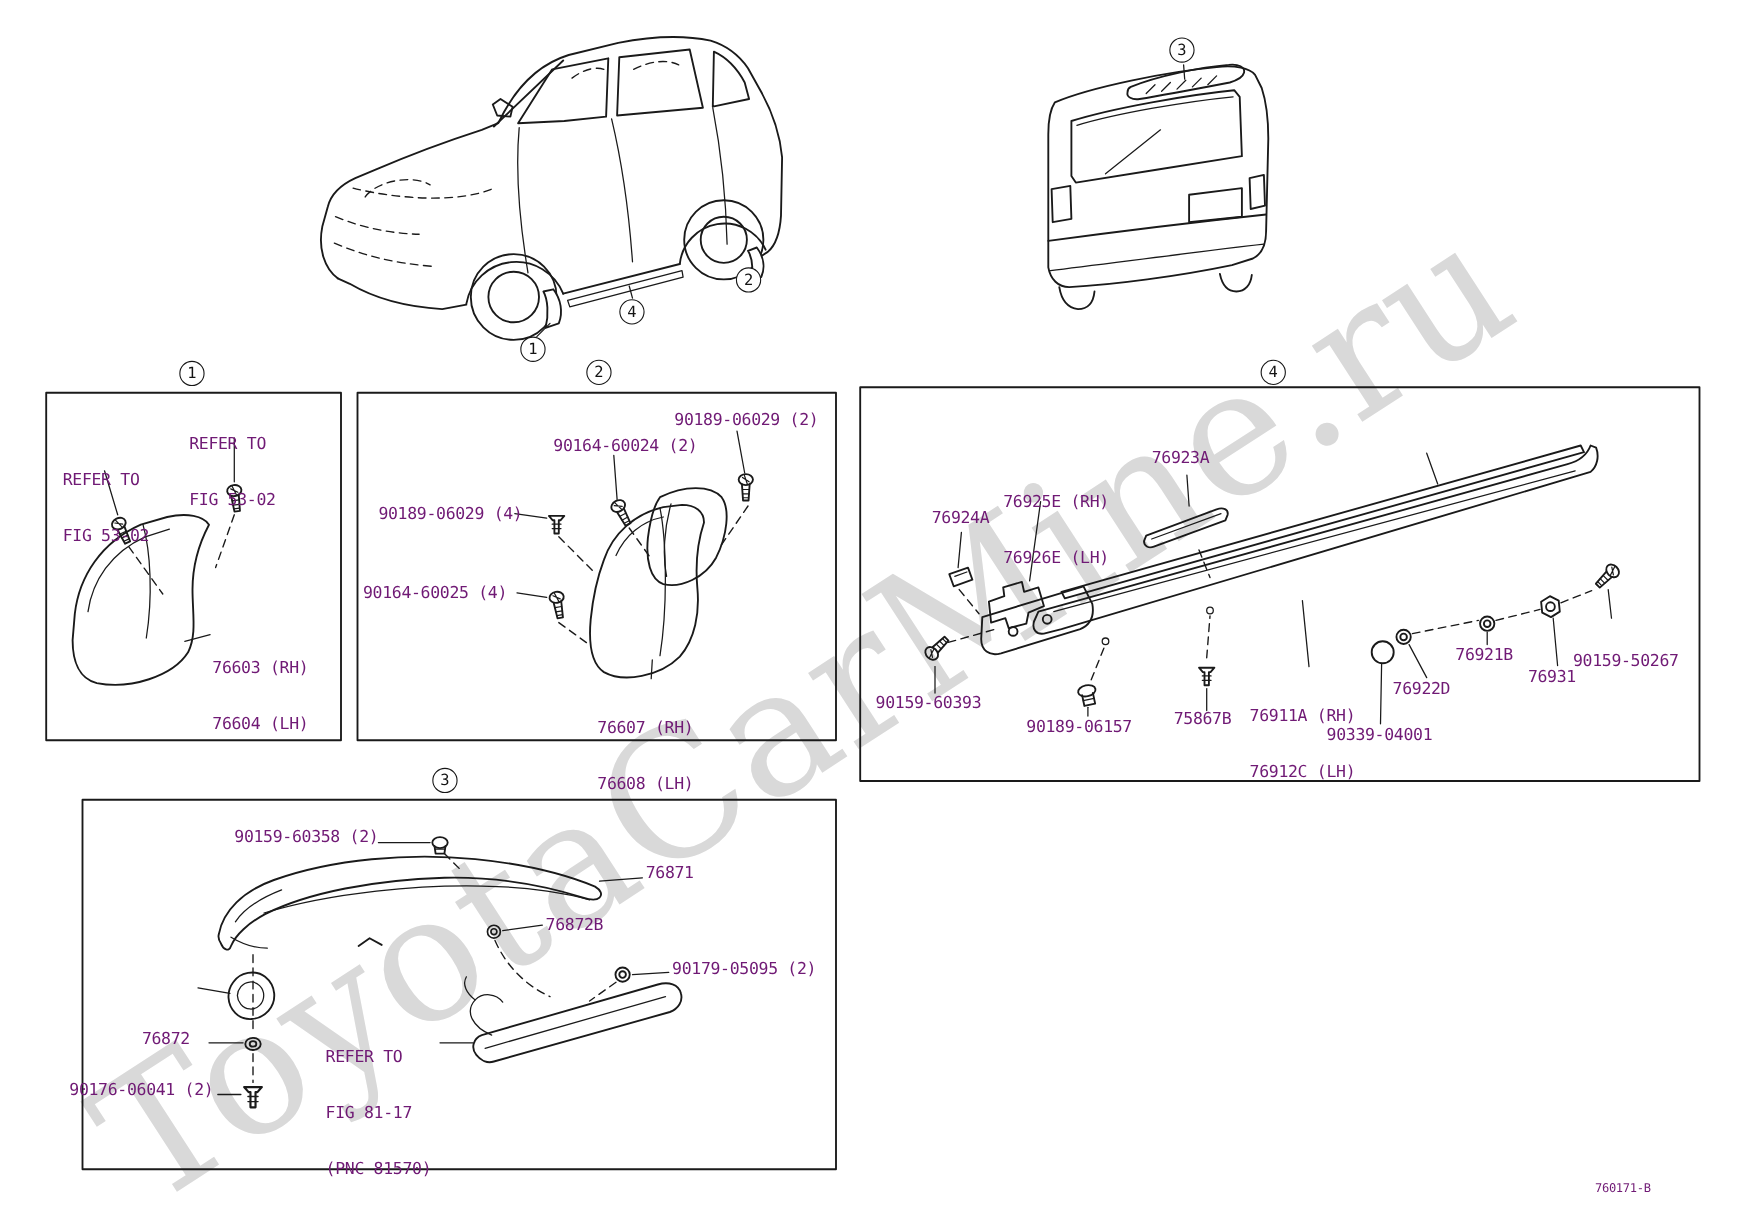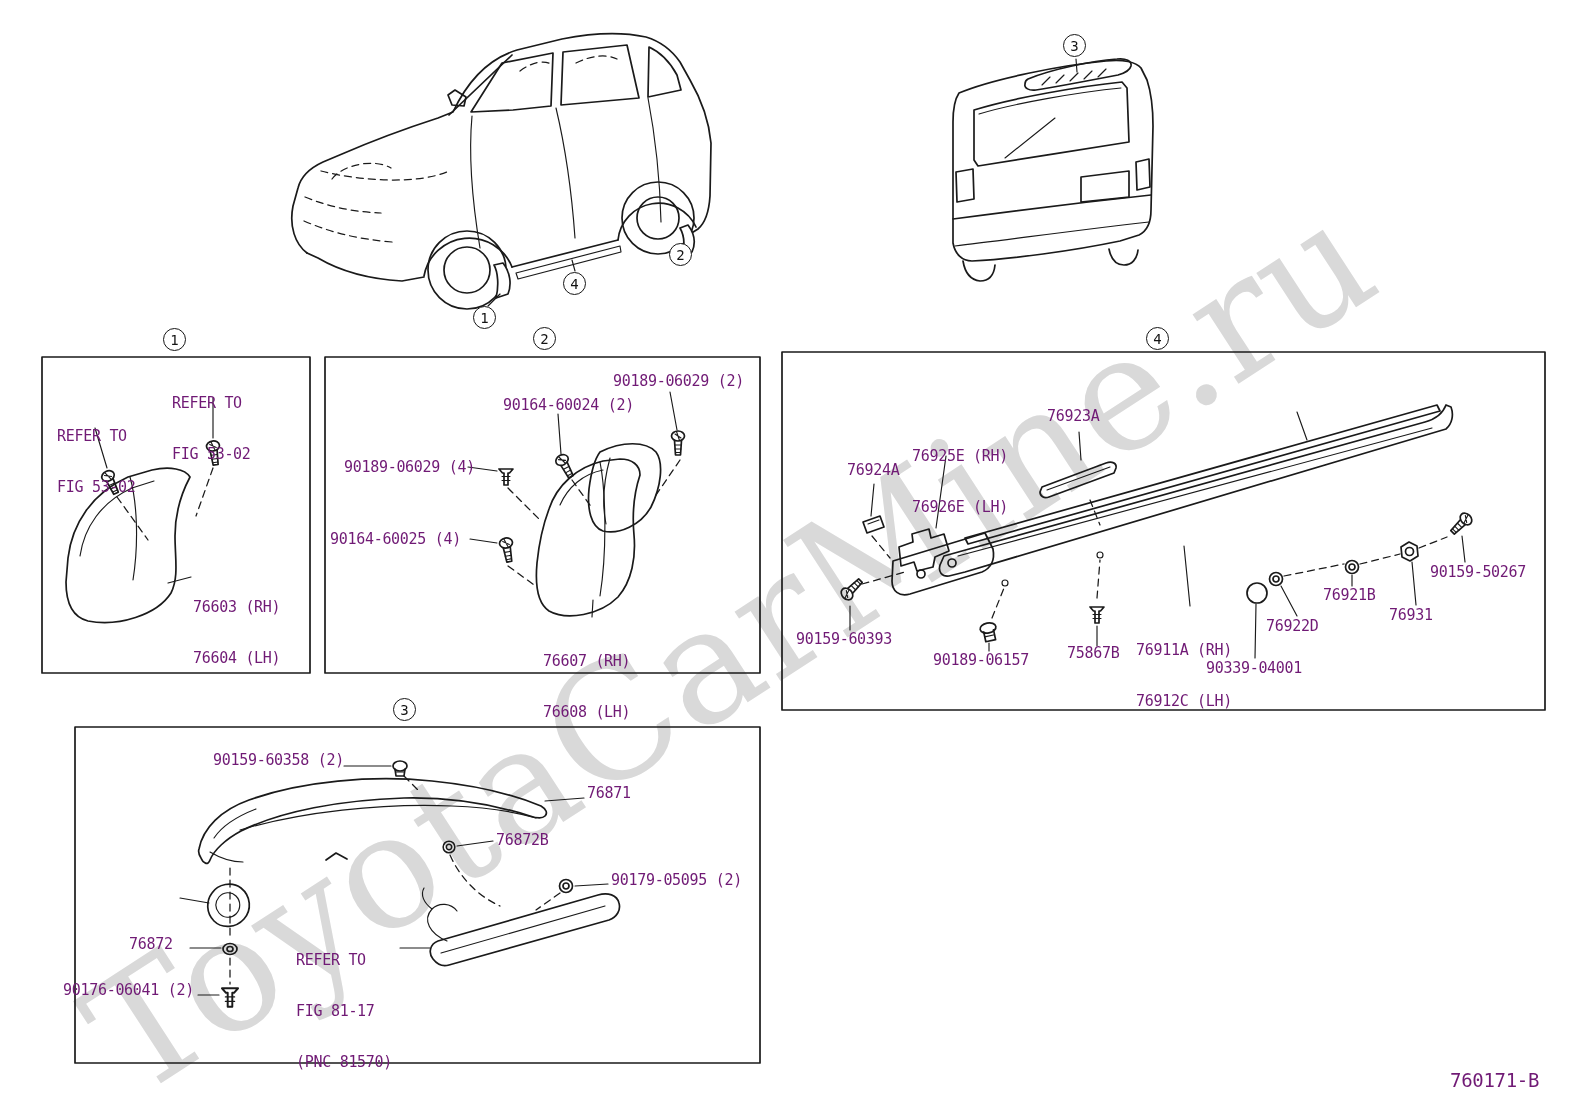--- a/index.html
+++ b/index.html
@@ -8,21 +8,21 @@
   .watermark{position:absolute;left:105px;top:960px;transform:rotate(-33deg);
              transform-origin:0 50%;font-family:"DejaVu Serif",serif;font-size:160px;
              color:#d9d9d9;white-space:nowrap;z-index:1;letter-spacing:1px;}
   svg.art{position:absolute;left:0;top:0;z-index:2;}
   .ln{fill:none;stroke:#1a1a1a;stroke-width:1.7;stroke-linecap:round;stroke-linejoin:round;}
   .th{stroke-width:1.15;}
   .dash{fill:none;stroke:#1a1a1a;stroke-width:1.25;stroke-dasharray:7 5;stroke-linecap:round;}
   .wfill{fill:#ffffff;}
   .lbl{position:absolute;font-size:15px;line-height:17px;color:#701a75;
        white-space:pre;letter-spacing:-0.3px;z-index:3;}
-  .lbl-lg{font-size:19px;}
+  .lbl-lg{font-size:11px;}
   .callout{position:absolute;width:23px;height:23px;border:1.7px solid #161616;border-radius:50%;
            display:flex;align-items:center;justify-content:center;font-size:14px;color:#141414;
            background:#ffffff;z-index:3;box-sizing:border-box;}
 </style>
 </head>
 <body>
 
 <div id="page">
 
   <div class="watermark">ToyotaCarMine.ru</div>
@@ -269,21 +269,21 @@
     <div>76607 (RH)</div>
     <div>76608 (LH)</div>
   </div>
 
   <div class="lbl" style="left:912px;top:414px">
     <div>76925E (RH)</div>
     <div>76926E (LH)</div>
   </div>
   <div class="lbl" style="left:1047px;top:408px">76923A</div>
   <div class="lbl" style="left:847px;top:462px">76924A</div>
-  <div class="lbl" style="left:1430px;top:564px">90159-50267</div>
+  <div class="lbl" style="left:1430px;top:592px">90159-50267</div>
   <div class="lbl" style="left:1323px;top:587px">76921B</div>
   <div class="lbl" style="left:1389px;top:607px">76931</div>
   <div class="lbl" style="left:1266px;top:618px">76922D</div>
   <div class="lbl" style="left:1136px;top:608px">
     <div>76911A (RH)</div>
     <div>76912C (LH)</div>
   </div>
   <div class="lbl" style="left:1067px;top:645px">75867B</div>
   <div class="lbl" style="left:1206px;top:660px">90339-04001</div>
   <div class="lbl" style="left:796px;top:631px">90159-60393</div>

